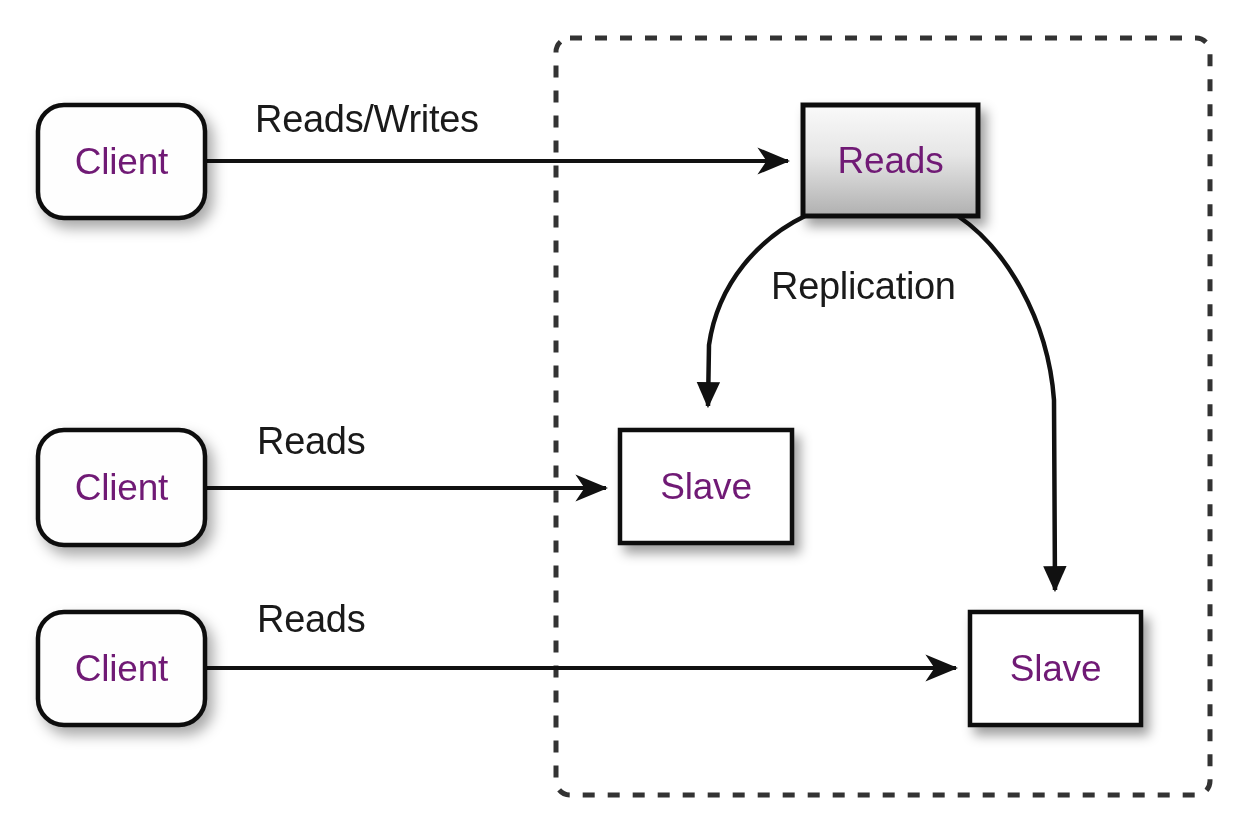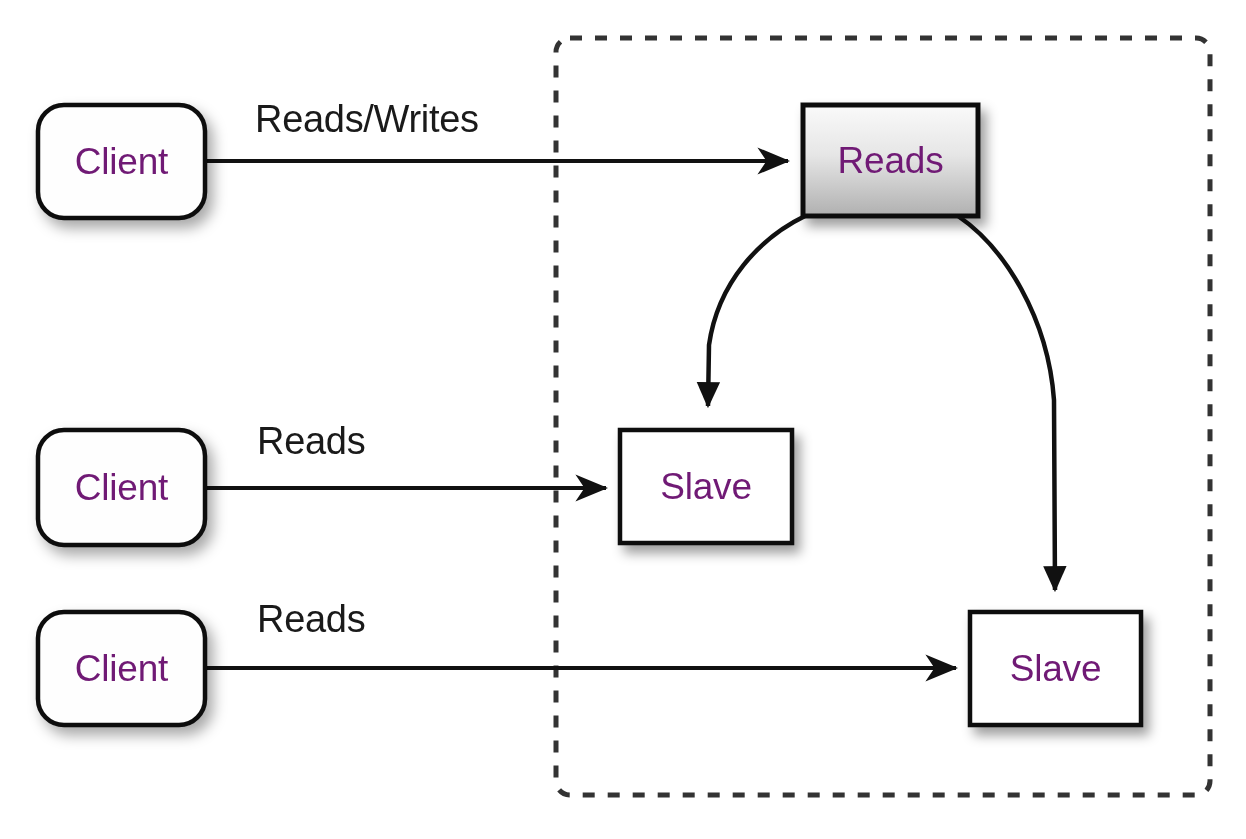--- a/index.html
+++ b/index.html
@@ -136,14 +136,15 @@
   <div class="node-label" style="left:620px; top:430px; width:172px; height:113px;">Slave</div>
 
   <div class="node-label" style="left:970px; top:612px; width:171px; height:113px;">Slave</div>
 
   <div class="edge-label" style="left:255px; top:100px;">Reads/Writes</div>
 
   <div class="edge-label" style="left:257px; top:422px;">Reads</div>
 
   <div class="edge-label" style="left:257px; top:600px;">Reads</div>
 
+  <div class="edge-label" style="left:771px; top:267px;">Replication</div>
 
 </div>
 
 </body></html>

